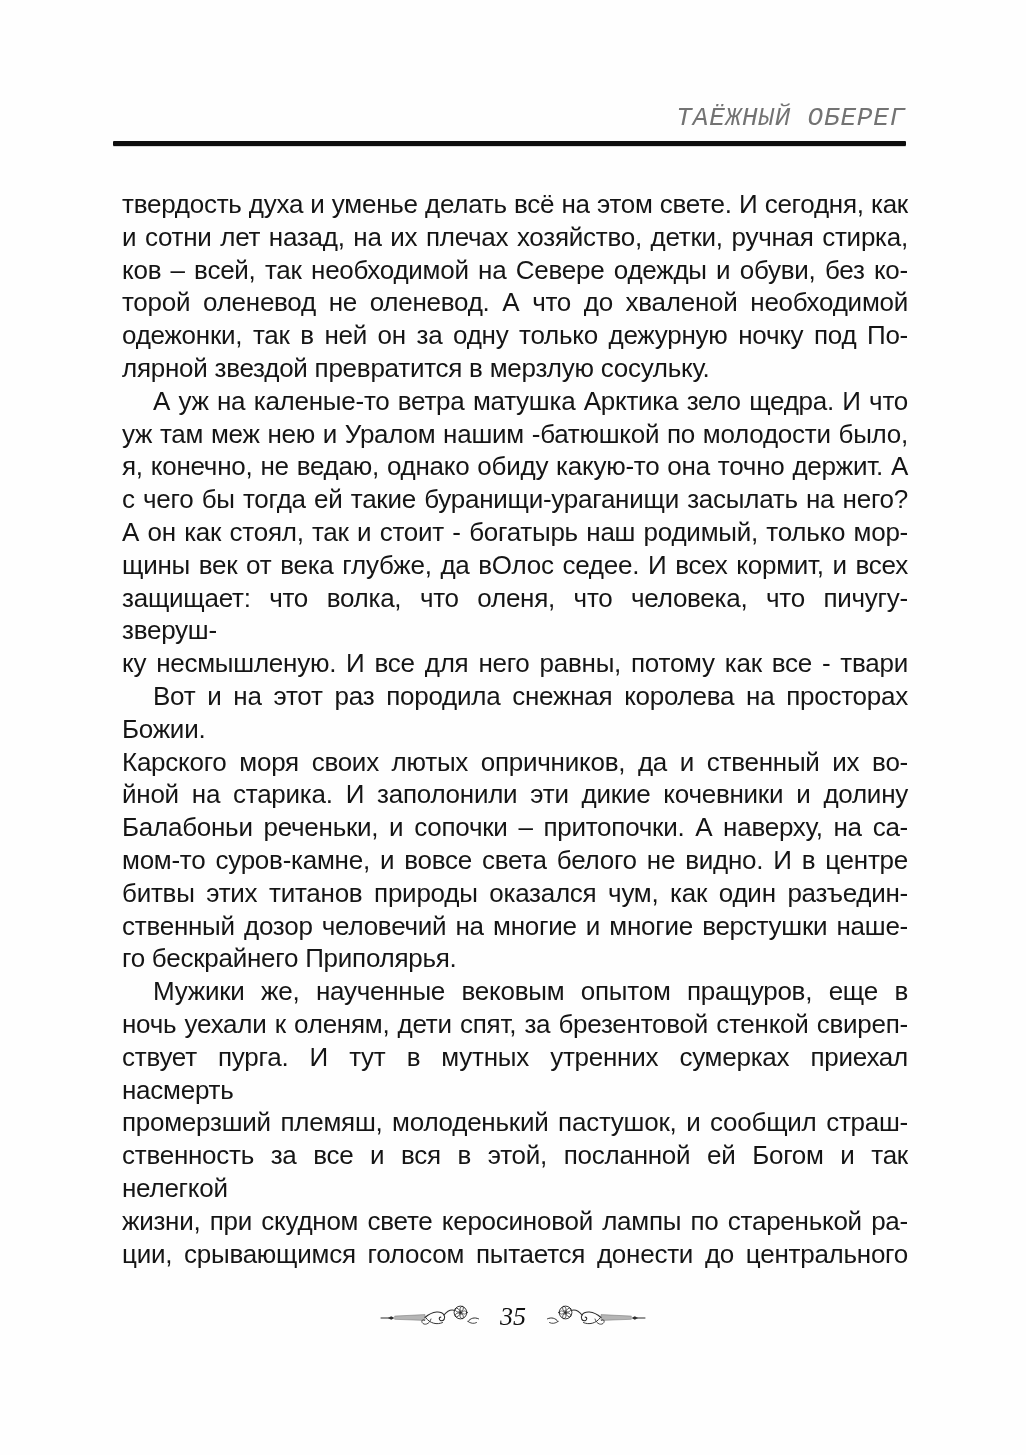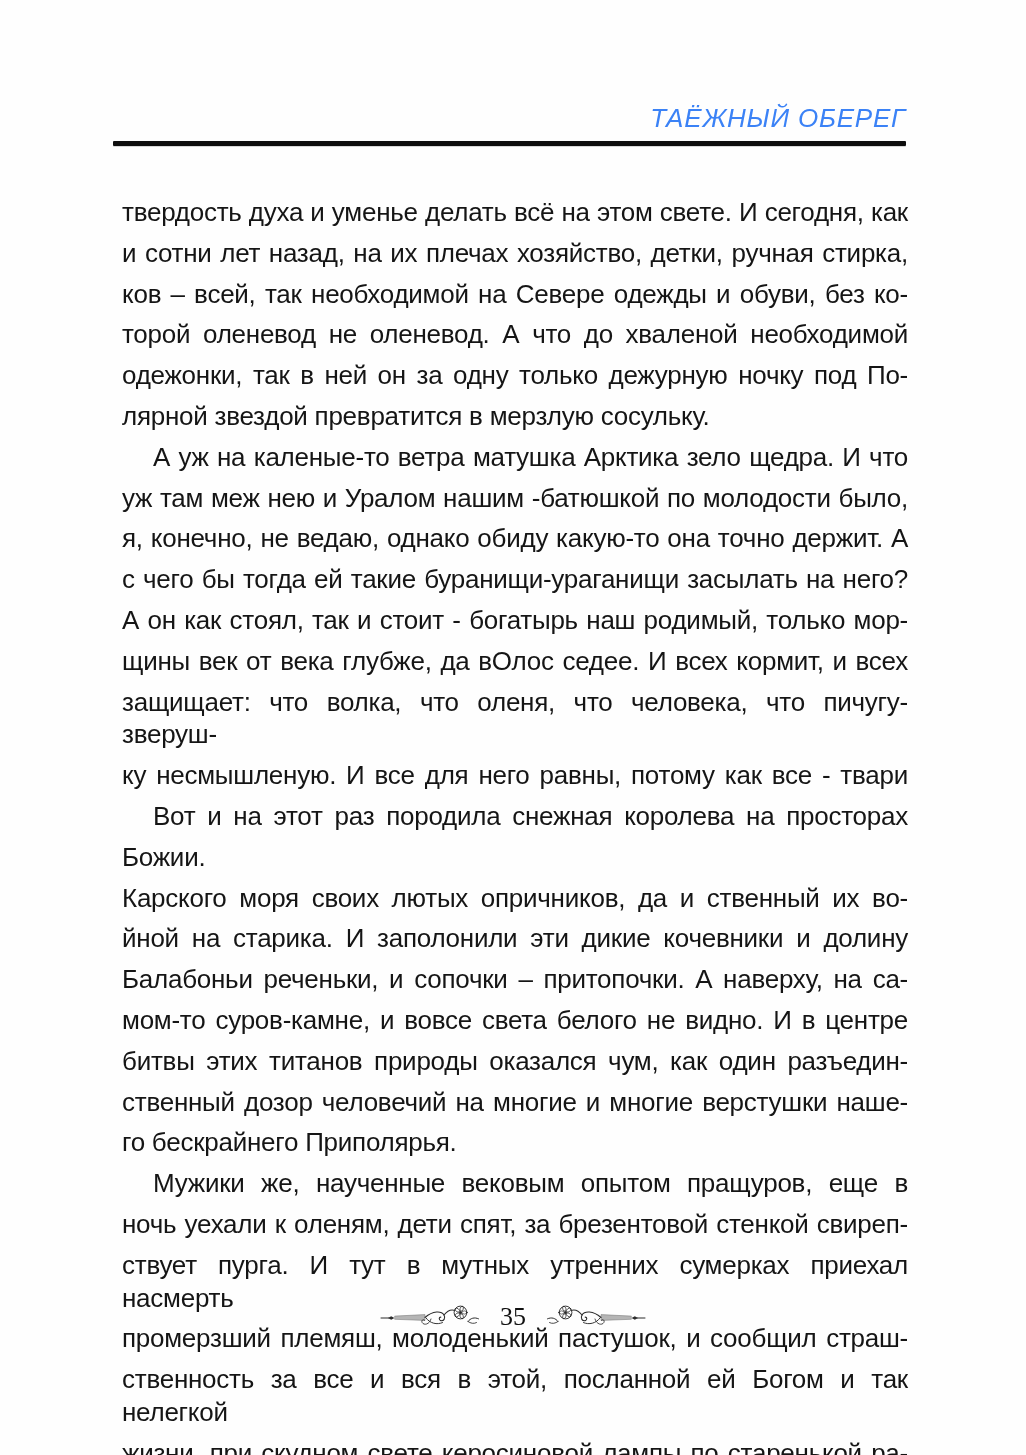--- a/index.html
+++ b/index.html
@@ -10,25 +10,25 @@
     margin: 0 auto;
     background: #fefefe;
     overflow: hidden;
   }
   .running-head {
     position: absolute;
     left: 113px;
     width: 793px;
     top: 103px;
     text-align: right;
-    font-family: Liberation Sans, sans-serif;
+    font-family: Liberation Mono, monospace;
     font-style: italic;
     font-size: 26px;
     letter-spacing: 0.8px;
-    color: #3b82f6;
+    color: #737373;
     white-space: nowrap;
   }
   .head-rule {
     position: absolute;
     left: 113px;
     width: 793px;
     top: 141px;
     height: 5px;
     background: #0e0e0e;
     border-radius: 1px;
@@ -41,34 +41,34 @@
     top: 188px;
     font-family: "Liberation Sans", sans-serif;
     font-size: 26px;
     line-height: 32.8px;
     color: #151515;
     letter-spacing: -0.25px;
   }
   .line {
     text-align: justify;
     text-align-last: justify;
-    margin-top: 8px;
   }
   .line.para-end { text-align-last: left; }
   .line.indent { text-indent: 31px; }
   .page-footer {
     position: absolute;
     left: 0;
     width: 1026px;
     top: 1296px;
     height: 44px;
     display: flex;
     align-items: center;
     justify-content: center;
     gap: 20px;
+    font-style: italic;
   }
   .page-number {
     font-family: "Liberation Serif", serif;
     font-size: 26px;
     color: #111;
     line-height: 1;
     padding-bottom: 2px;
   }
   .ornament svg { display: block; }
   .ornament.mirror svg { transform: scaleX(-1); }

